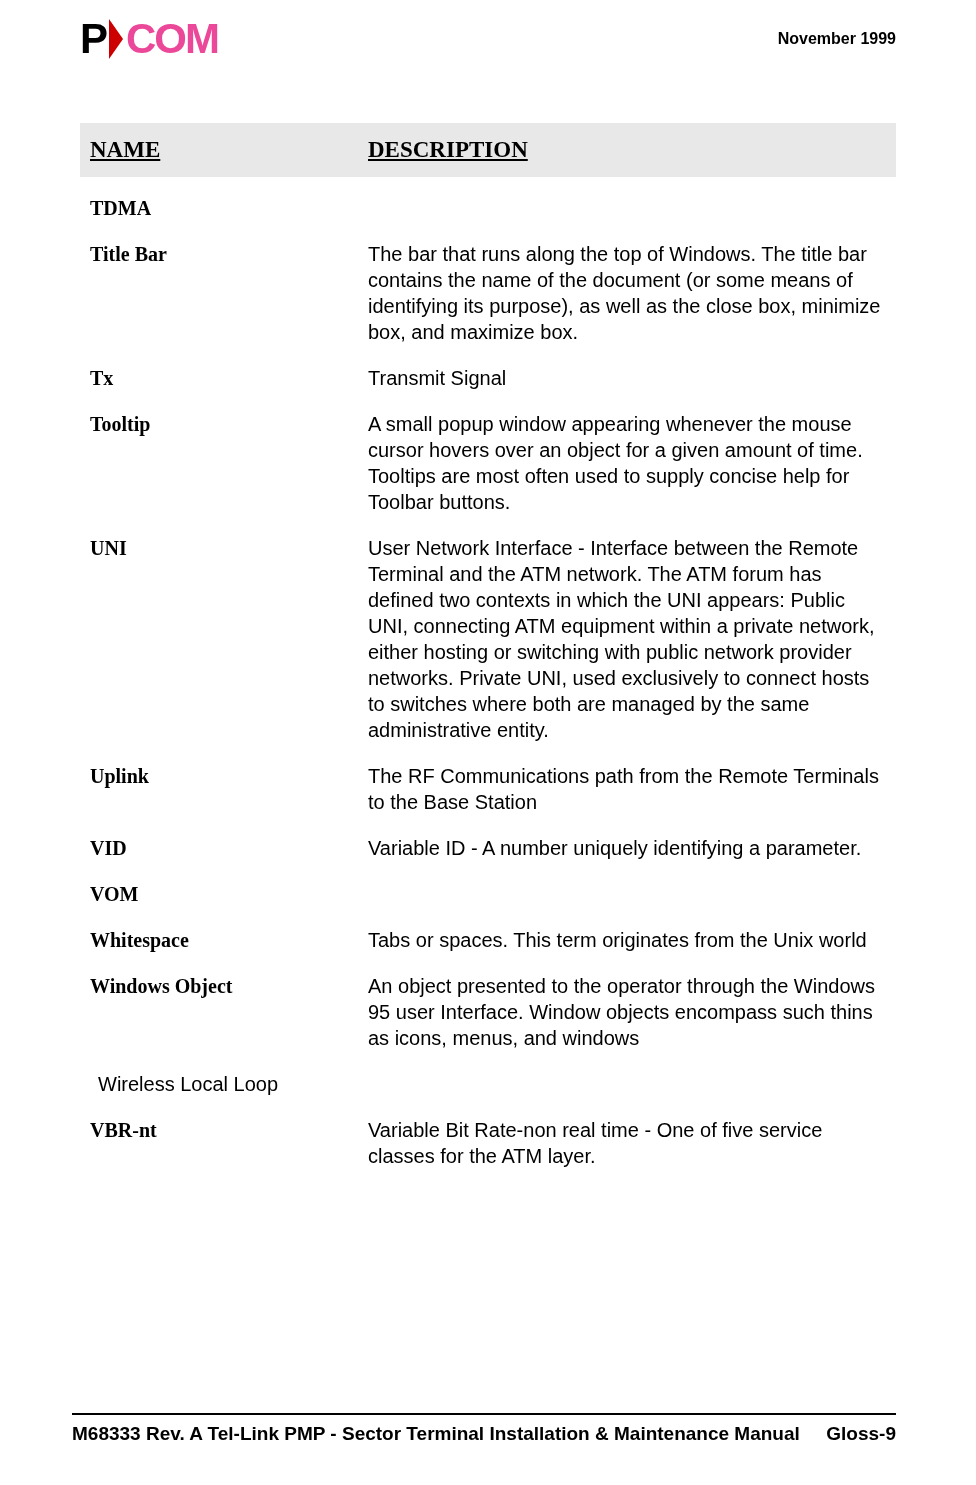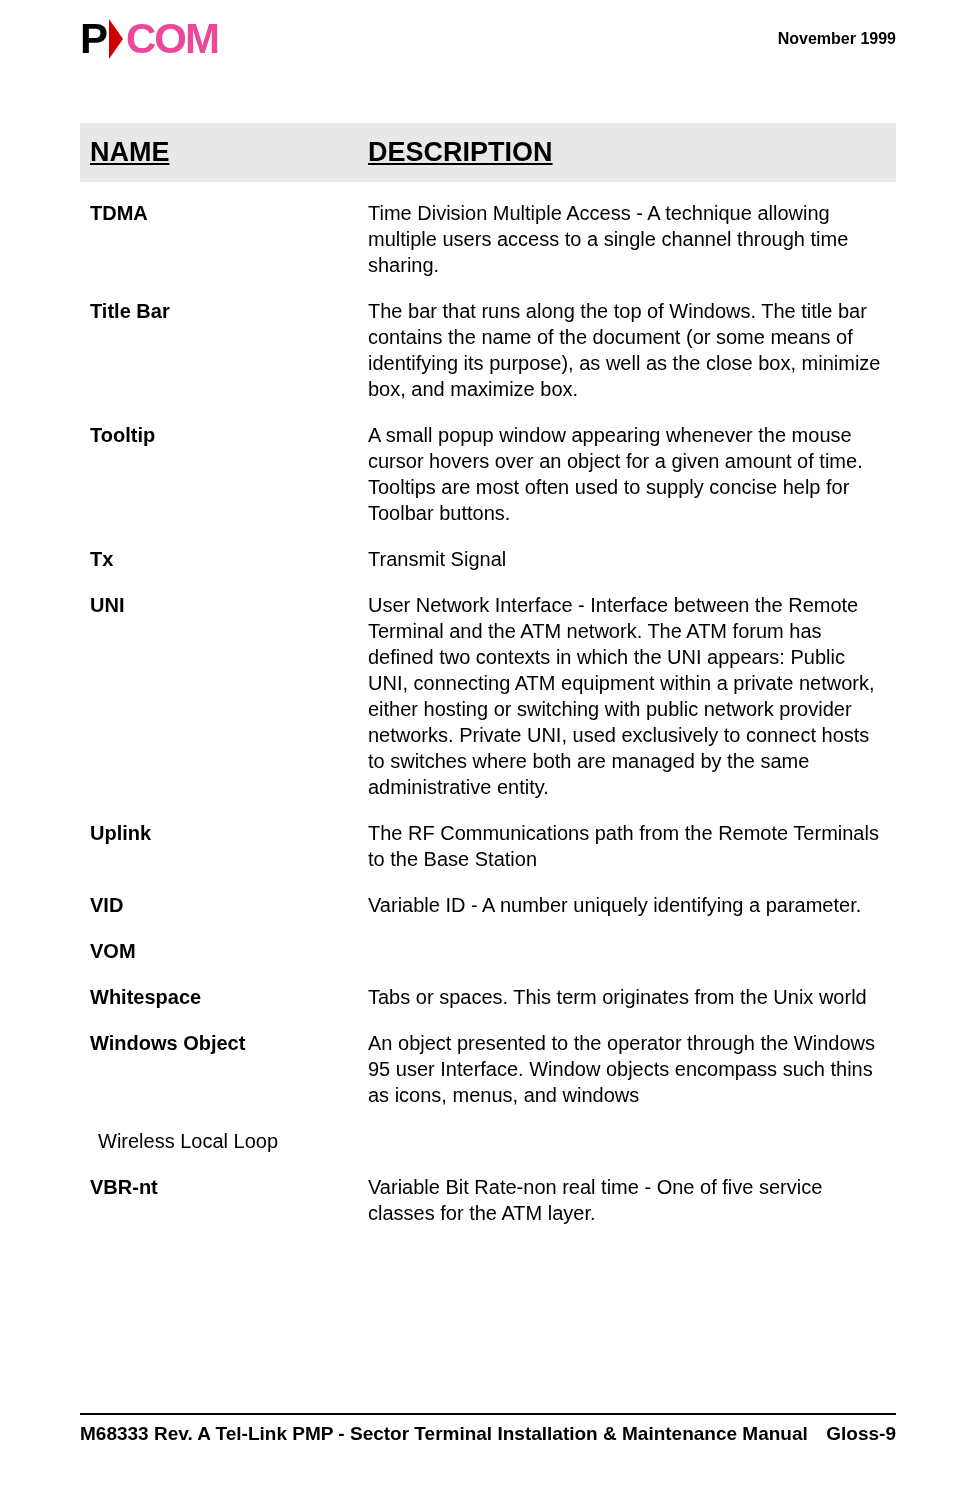--- a/index.html
+++ b/index.html
@@ -57,46 +57,47 @@
     .col-name {
       width: 270px;
       flex-shrink: 0;
     }
     .col-desc {
       flex: 1;
       margin-left: 8px;
     }
     .table-header .col-name,
     .table-header .col-desc {
-      font-family: Liberation Sans, sans-serif;
+      font-family: Liberation Serif, serif;
       font-weight: bold;
-      font-size: 27px;
+      font-size: 23px;
       text-decoration: underline;
     }
     .glossary-row {
       display: flex;
       padding: 10px 10px;
       align-items: flex-start;
     }
     .term {
       width: 270px;
       flex-shrink: 0;
       font-weight: bold;
       font-size: 20px;
       line-height: 1.3;
+      font-family: Liberation Serif, serif;
     }
     .definition {
       flex: 1;
       font-size: 20px;
       line-height: 1.3;
     }
     .footer {
       position: absolute;
       bottom: 40px;
-      left: 80px;
+      left: 72px;
       right: 80px;
       border-top: 2px solid #000;
       padding-top: 8px;
       display: flex;
       justify-content: space-between;
       font-weight: bold;
       font-size: 19px;
     }
   </style>
 </head>
@@ -112,33 +113,32 @@
 </div>
 
 <div class="table-header">
   <div class="col-name">NAME</div>
   <div class="col-desc">DESCRIPTION</div>
 </div>
 
 <div id="glossary-body">
     <div class="glossary-row">
       <div class="term col-name">TDMA</div>
-      <div class="definition col-desc">Time Division Multiple Access - A technique allowing multiple users access to a single channel through time sharing.</div>
     </div>
     <div class="glossary-row">
       <div class="term col-name">Title Bar</div>
       <div class="definition col-desc">The bar that runs along the top of Windows. The title bar contains the name of the document (or some means of identifying its purpose), as well as the close box, minimize box, and maximize box.</div>
     </div>
     <div class="glossary-row">
+      <div class="term col-name">Tx</div>
+      <div class="definition col-desc">Transmit Signal</div>
+    </div>
+    <div class="glossary-row">
       <div class="term col-name">Tooltip</div>
       <div class="definition col-desc">A small popup window appearing whenever the mouse cursor hovers over an object for a given amount of time. Tooltips are most often used to supply concise help for Toolbar buttons.</div>
-    </div>
-    <div class="glossary-row">
-      <div class="term col-name">Tx</div>
-      <div class="definition col-desc">Transmit Signal</div>
     </div>
     <div class="glossary-row">
       <div class="term col-name">UNI</div>
       <div class="definition col-desc">User Network Interface - Interface between the Remote Terminal and the ATM network. The ATM forum has defined two contexts in which the UNI appears: Public UNI, connecting ATM equipment within a private network, either hosting or switching with public network provider networks. Private UNI, used exclusively to connect hosts to switches where both are managed by the same administrative entity.</div>
     </div>
     <div class="glossary-row">
       <div class="term col-name">Uplink</div>
       <div class="definition col-desc">The RF Communications path from the Remote Terminals to the Base Station</div>
     </div>
     <div class="glossary-row">

